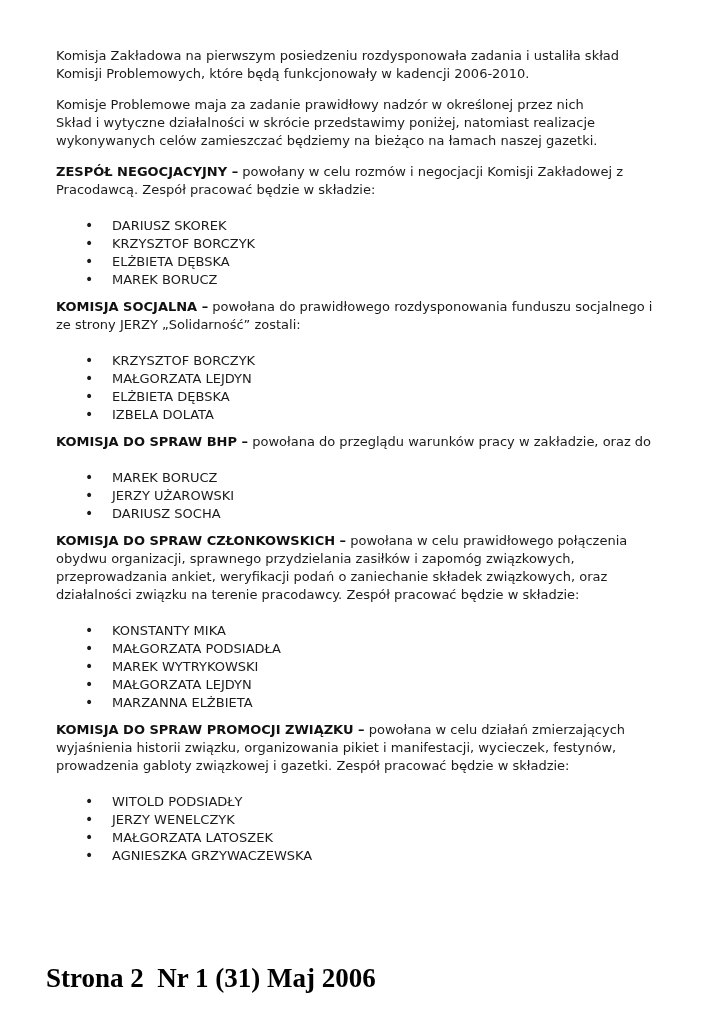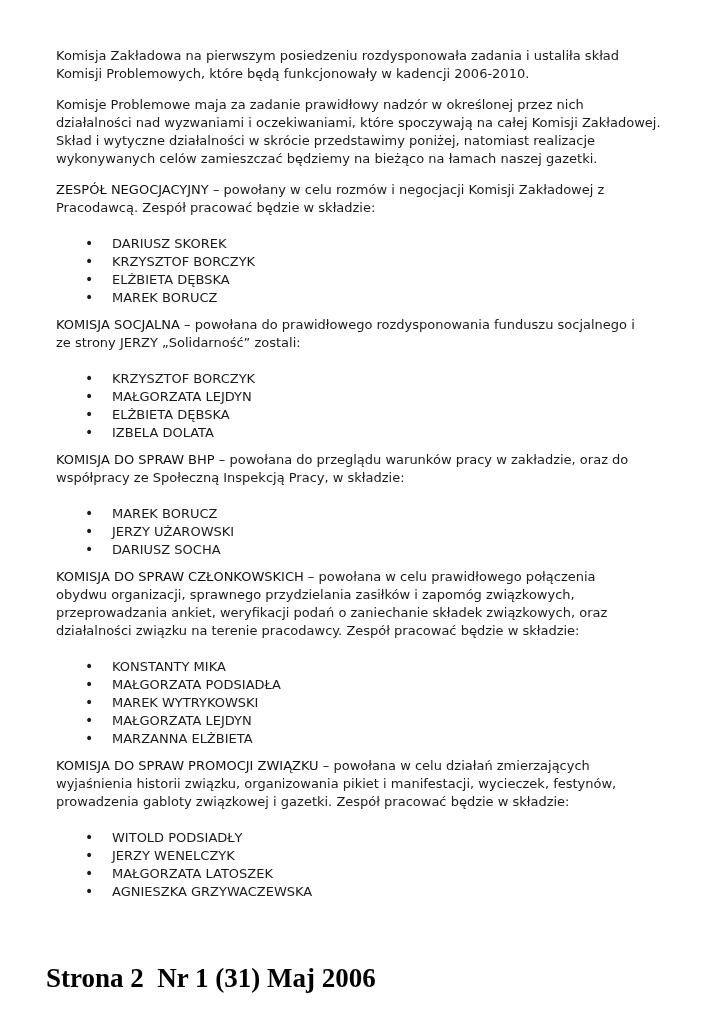--- a/index.html
+++ b/index.html
@@ -9,21 +9,21 @@
     overflow: hidden;
     position: relative;
     font-family: "DejaVu Sans", sans-serif;
     font-size: 13px;
     color: #1b1b1b;
     -webkit-font-smoothing: antialiased;
   }
   .content { padding: 47px 0 0 48px; width: 664px; }
   .para { margin: 0 0 13px 0; }
   .ln { line-height: 18px; white-space: nowrap; margin-left: 8px; }
-  .ln b { font-weight: normal; color: #111; }
+  .ln b { font-weight: bold; color: #111; }
   ul.members { list-style: none; margin: 18px 0 9px 0; padding: 0; }
   li.member { position: relative; padding-left: 64px; line-height: 18px; white-space: nowrap; }
   li.member .bullet { position: absolute; left: 37px; top: -1px; font-size: 14px; }
   .footer {
     position: absolute; left: 46px; top: 963px;
     font-family: "Liberation Serif", serif;
     font-weight: bold; font-size: 27px;
     color: #000; white-space: pre;
   }
 </style>
@@ -32,21 +32,20 @@
 
 <div class="content">
 
   <div class="para">
     <div class="ln">Komisja Zakładowa na pierwszym posiedzeniu rozdysponowała zadania i ustaliła skład</div>
     <div class="ln">Komisji Problemowych, które będą funkcjonowały w kadencji 2006-2010.</div>
   </div>
 
   <div class="para">
     <div class="ln">Komisje Problemowe maja za zadanie prawidłowy nadzór w określonej przez nich</div>
-    <div class="ln">działalności nad wyzwaniami i oczekiwaniami, które spoczywają na całej Komisji Zakładowej.</div>
     <div class="ln">Skład i wytyczne działalności w skrócie przedstawimy poniżej, natomiast realizacje</div>
     <div class="ln">wykonywanych celów zamieszczać będziemy na bieżąco na łamach naszej gazetki.</div>
   </div>
 
   <section>
     <div class="para">
       <div class="ln">
         <b>ZESPÓŁ NEGOCJACYJNY –</b>
         <span>powołany w celu rozmów i negocjacji Komisji Zakładowej z</span>
       </div>
@@ -75,21 +74,20 @@
       <li class="member"><span class="bullet">•</span><span>IZBELA DOLATA</span></li>
     </ul>
   </section>
 
   <section>
     <div class="para">
       <div class="ln">
         <b>KOMISJA DO SPRAW BHP –</b>
         <span>powołana do przeglądu warunków pracy w zakładzie, oraz do</span>
       </div>
-      <div class="ln">współpracy ze Społeczną Inspekcją Pracy, w składzie:</div>
     </div>
     <ul class="members">
       <li class="member"><span class="bullet">•</span><span>MAREK BORUCZ</span></li>
       <li class="member"><span class="bullet">•</span><span>JERZY UŻAROWSKI</span></li>
       <li class="member"><span class="bullet">•</span><span>DARIUSZ SOCHA</span></li>
     </ul>
   </section>
 
   <section>
     <div class="para">

